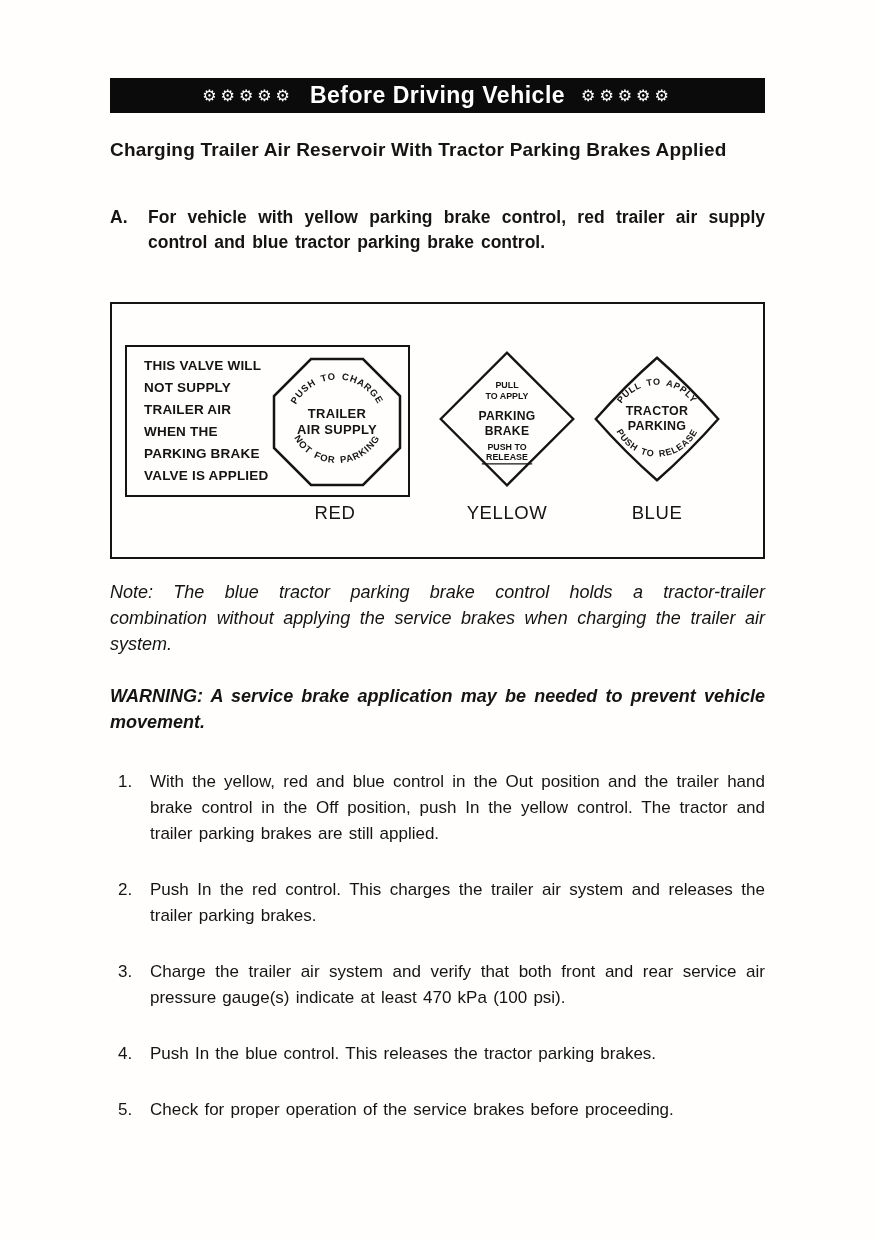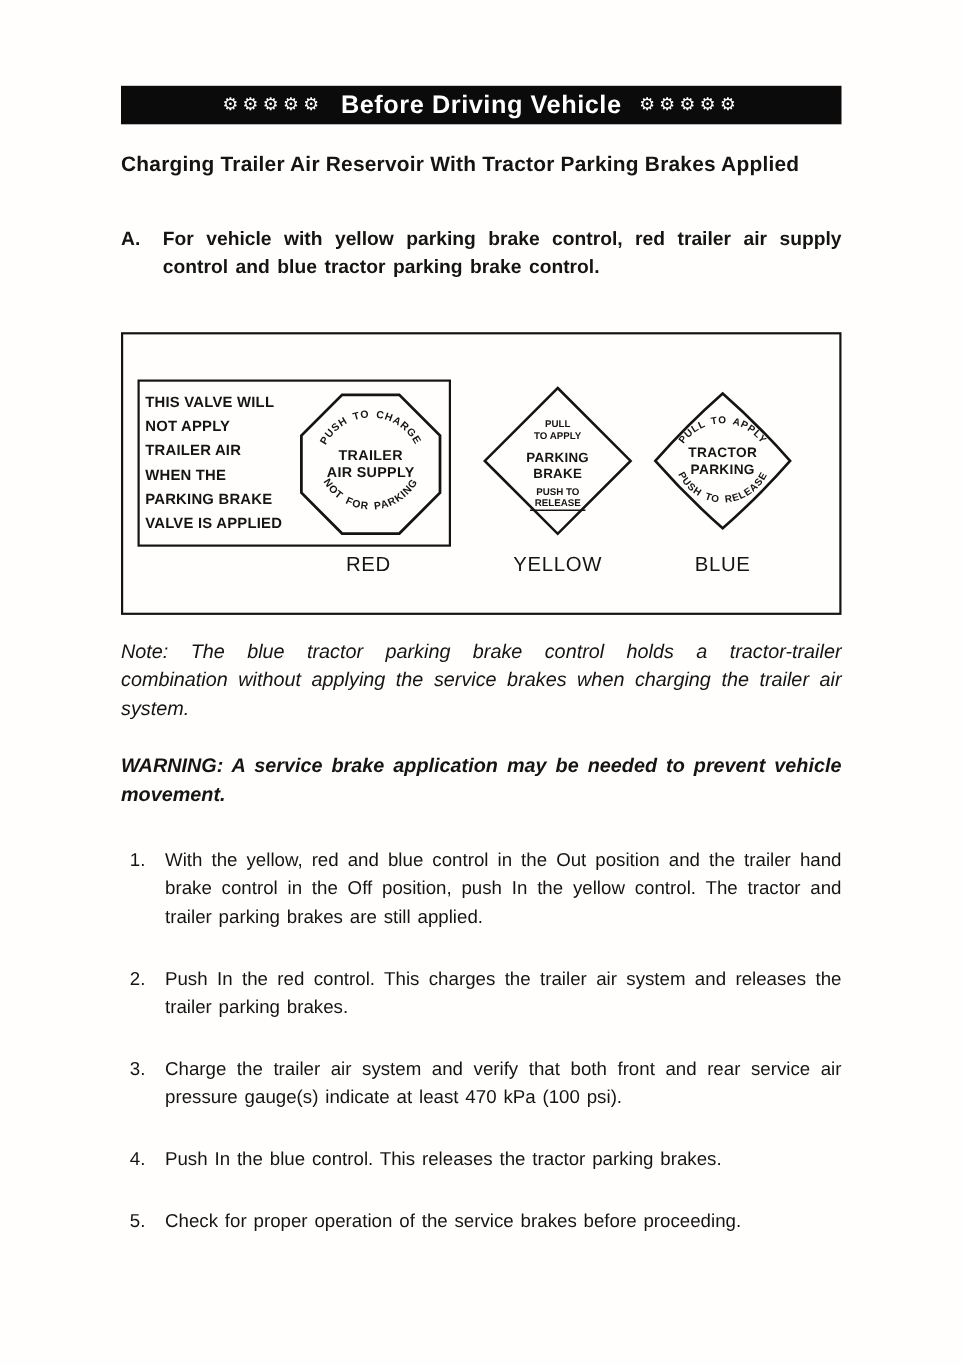--- a/index.html
+++ b/index.html
@@ -46,21 +46,21 @@
     background: #fffefd;
   }
   .inner-box {
     position: absolute;
     left: 13px; top: 41px;
     width: 285px; height: 152px;
     border: 2px solid #141414;
   }
   .valve-note {
     position: absolute;
-    left: 5px; top: 8px;
+    left: 17px; top: 8px;
     font-weight: 700;
     font-size: 13.5px;
     line-height: 22px;
     letter-spacing: 0.2px;
     white-space: nowrap;
   }
   .octagon-svg { position: absolute; right: 1px; top: 5px; }
   .diamond-svg { position: absolute; left: 325px; top: 45px; }
   .blue-svg    { position: absolute; left: 478px; top: 48px; }
 
@@ -126,21 +126,21 @@
   <div class="section-a">
     <span class="label">A.</span>
     <span class="text">For vehicle with yellow parking brake control, red trailer air supply control and blue tractor parking brake control.</span>
   </div>
 
   <div class="figure">
 
     <div class="inner-box">
       <div class="valve-note">
         <div>THIS VALVE WILL</div>
-        <div>NOT APPLY</div>
+        <div>NOT SUPPLY</div>
         <div>TRAILER AIR</div>
         <div>WHEN THE</div>
         <div>PARKING BRAKE</div>
         <div>VALVE IS APPLIED</div>
       </div>
 
       <svg class="ctrl-svg octagon-svg" width="140" height="140" viewBox="0 0 140 140">
         <defs>
           <path id="arcRedTop" d="M 25,64 A 46,46 0 0 1 115,64"></path>
           <path id="arcRedBottom" d="M 23,76 A 49,49 0 0 0 117,76"></path>

